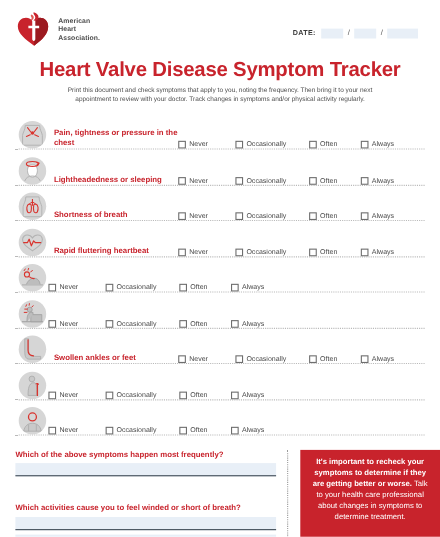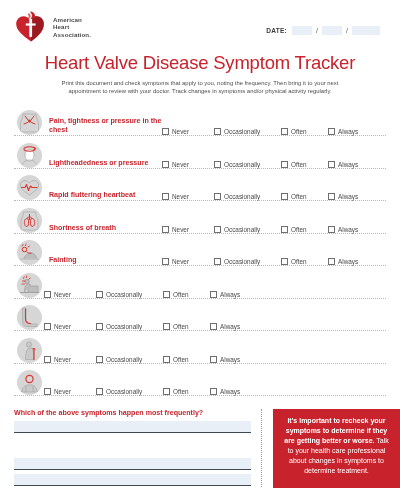--- a/index.html
+++ b/index.html
@@ -69,21 +69,21 @@
     font-size: 7px;
     color: #555;
     padding: 0 2px;
   }
 
   
   .title {
     text-align: center;
     color: #c8232c;
     font-size: 18.5px;
-    font-weight: normal;
+    font-weight: bold;
     letter-spacing: -0.2px;
     margin: 8px 0 0 0;
     padding: 0 20px;
   }
   .subtitle {
     text-align: center;
     font-size: 5.9px;
     line-height: 8.4px;
     color: #4d4d4d;
     margin: 5px auto 0 auto;
@@ -269,51 +269,21 @@
     <div class="icon-cell">
       <div class="icon-circle">
         <svg viewBox="0 0 25 25" width="25" height="25">
           <path d="M8 12 C8 8.5 9.8 6.5 12.5 6.5 C15.2 6.5 17 8.5 17 12 C17 15.5 15.2 18 12.5 18 C9.8 18 8 15.5 8 12 Z" fill="#ffffff" stroke="#b3b3b3" stroke-width="0.9"></path>
           <path d="M5.5 21.5 C6.5 18.5 9 17 12.5 17 C16 17 18.5 18.5 19.5 21.5" fill="none" stroke="#b3b3b3" stroke-width="0.9"></path>
           <ellipse cx="12.5" cy="6" rx="5.5" ry="2.2" fill="none" stroke="#d9342e" stroke-width="1.1"></ellipse>
           <path d="M16.5 4.6 L18.4 5.4 L16.8 6.8" fill="none" stroke="#d9342e" stroke-width="1.1" stroke-linecap="round"></path>
         </svg>
       </div>
     </div>
-    <div class="symptom-label">Lightheadedness or pressure</div>
-    <div class="freq-cell">
-      <label class="freq-opt freq-never">
-          <span class="cb"></span>
-          <span>Never</span>
-        </label>
-      <label class="freq-opt freq-occasionally">
-          <span class="cb"></span>
-          <span>Occasionally</span>
-        </label>
-      <label class="freq-opt freq-often">
-          <span class="cb"></span>
-          <span>Often</span>
-        </label>
-      <label class="freq-opt freq-always">
-          <span class="cb"></span>
-          <span>Always</span>
-        </label>
-    </div>
-  </div>
-
-  <div class="symptom-row">
-    <div class="icon-cell">
-      <div class="icon-circle">
-        <svg viewBox="0 0 25 25" width="25" height="25">
-          <path d="M12.5 20 C7 16 3.5 13.5 3.5 10 C3.5 7.3 5.6 5.6 7.8 5.6 C9.6 5.6 11.5 6.7 12.5 8.3 C13.5 6.7 15.4 5.6 17.2 5.6 C19.4 5.6 21.5 7.3 21.5 10 C21.5 13.5 18 16 12.5 20 Z" fill="none" stroke="#b3b3b3" stroke-width="1"></path>
-          <path d="M4.5 12.5 L8 12.5 L9.5 9.5 L11.5 15.5 L13.5 11 L15 12.5 L20 12.5" fill="none" stroke="#d9342e" stroke-width="1.1" stroke-linecap="round" stroke-linejoin="round"></path>
-        </svg>
-      </div>
-    </div>
-    <div class="symptom-label">Rapid fluttering heartbeat</div>
+    <div class="symptom-label">Lightheadedness or sleeping</div>
     <div class="freq-cell">
       <label class="freq-opt freq-never">
           <span class="cb"></span>
           <span>Never</span>
         </label>
       <label class="freq-opt freq-occasionally">
           <span class="cb"></span>
           <span>Occasionally</span>
         </label>
       <label class="freq-opt freq-often">
@@ -357,29 +327,58 @@
           <span class="cb"></span>
           <span>Always</span>
         </label>
     </div>
   </div>
 
   <div class="symptom-row">
     <div class="icon-cell">
       <div class="icon-circle">
         <svg viewBox="0 0 25 25" width="25" height="25">
+          <path d="M12.5 20 C7 16 3.5 13.5 3.5 10 C3.5 7.3 5.6 5.6 7.8 5.6 C9.6 5.6 11.5 6.7 12.5 8.3 C13.5 6.7 15.4 5.6 17.2 5.6 C19.4 5.6 21.5 7.3 21.5 10 C21.5 13.5 18 16 12.5 20 Z" fill="none" stroke="#b3b3b3" stroke-width="1"></path>
+          <path d="M4.5 12.5 L8 12.5 L9.5 9.5 L11.5 15.5 L13.5 11 L15 12.5 L20 12.5" fill="none" stroke="#d9342e" stroke-width="1.1" stroke-linecap="round" stroke-linejoin="round"></path>
+        </svg>
+      </div>
+    </div>
+    <div class="symptom-label">Rapid fluttering heartbeat</div>
+    <div class="freq-cell">
+      <label class="freq-opt freq-never">
+          <span class="cb"></span>
+          <span>Never</span>
+        </label>
+      <label class="freq-opt freq-occasionally">
+          <span class="cb"></span>
+          <span>Occasionally</span>
+        </label>
+      <label class="freq-opt freq-often">
+          <span class="cb"></span>
+          <span>Often</span>
+        </label>
+      <label class="freq-opt freq-always">
+          <span class="cb"></span>
+          <span>Always</span>
+        </label>
+    </div>
+  </div>
+
+  <div class="symptom-row">
+    <div class="icon-cell">
+      <div class="icon-circle">
+        <svg viewBox="0 0 25 25" width="25" height="25">
           <path d="M3 19 L22 19" stroke="#b3b3b3" stroke-width="1"></path>
           <path d="M7 18.5 C9 14 12 12.5 15 13 C17.5 13.5 19 15.5 19.5 18.5" fill="#bdbdbd" stroke="#9e9e9e" stroke-width="0.7"></path>
           <circle cx="7.5" cy="9.5" r="2.3" fill="none" stroke="#d9342e" stroke-width="1"></circle>
           <path d="M9.5 11.5 C11 13 12.5 13.5 14.5 13.2" fill="none" stroke="#d9342e" stroke-width="1"></path>
           <path d="M5 6 L6 4.5 M8.5 5.5 L9 4 M11 7 L12.5 6" stroke="#d9342e" stroke-width="0.9" stroke-linecap="round"></path>
         </svg>
       </div>
     </div>
-    <div class="symptom-label">Fainting</div>
     <div class="freq-cell">
       <label class="freq-opt freq-never">
           <span class="cb"></span>
           <span>Never</span>
         </label>
       <label class="freq-opt freq-occasionally">
           <span class="cb"></span>
           <span>Occasionally</span>
         </label>
       <label class="freq-opt freq-often">
@@ -428,20 +427,21 @@
 
   <div class="symptom-row">
     <div class="icon-cell">
       <div class="icon-circle">
         <svg viewBox="0 0 25 25" width="25" height="25">
           <path d="M9 3 L9 13 C9 16.5 10.5 19 14 19 L20 19 L20 21.5 L9.5 21.5 C6 21.5 5.5 18 5.5 14 L5.5 3 Z" fill="#c9c9c9" stroke="#a8a8a8" stroke-width="0.7"></path>
           <path d="M8.5 4 L8.5 13.5 C8.5 16.5 10 18.5 13.5 18.5" fill="none" stroke="#d9342e" stroke-width="1.1" stroke-linecap="round"></path>
         </svg>
       </div>
     </div>
+    <div class="symptom-label">Swollen ankles or feet</div>
     <div class="freq-cell">
       <label class="freq-opt freq-never">
           <span class="cb"></span>
           <span>Never</span>
         </label>
       <label class="freq-opt freq-occasionally">
           <span class="cb"></span>
           <span>Occasionally</span>
         </label>
       <label class="freq-opt freq-often">
@@ -518,20 +518,21 @@
 
 </div>
 
 <div class="bottom">
   <div class="questions">
     <div class="question-block">
       <div class="question-text">Which of the above symptoms happen most frequently?</div>
       <div class="answer-line"></div>
     </div>
     <div class="question-block">
+      <div class="question-text">Which activities cause you to feel winded or short of breath?</div>
       <div class="answer-line"></div>
       <div class="answer-line"></div>
     </div>
   </div>
   <div class="vdots"></div>
   <div class="callout">
     <b>It's important to recheck your symptoms to determine if they are getting better or worse.</b><span class="rest"> Talk to your health care professional about changes in symptoms to determine treatment.</span>
   </div>
 </div>
 

